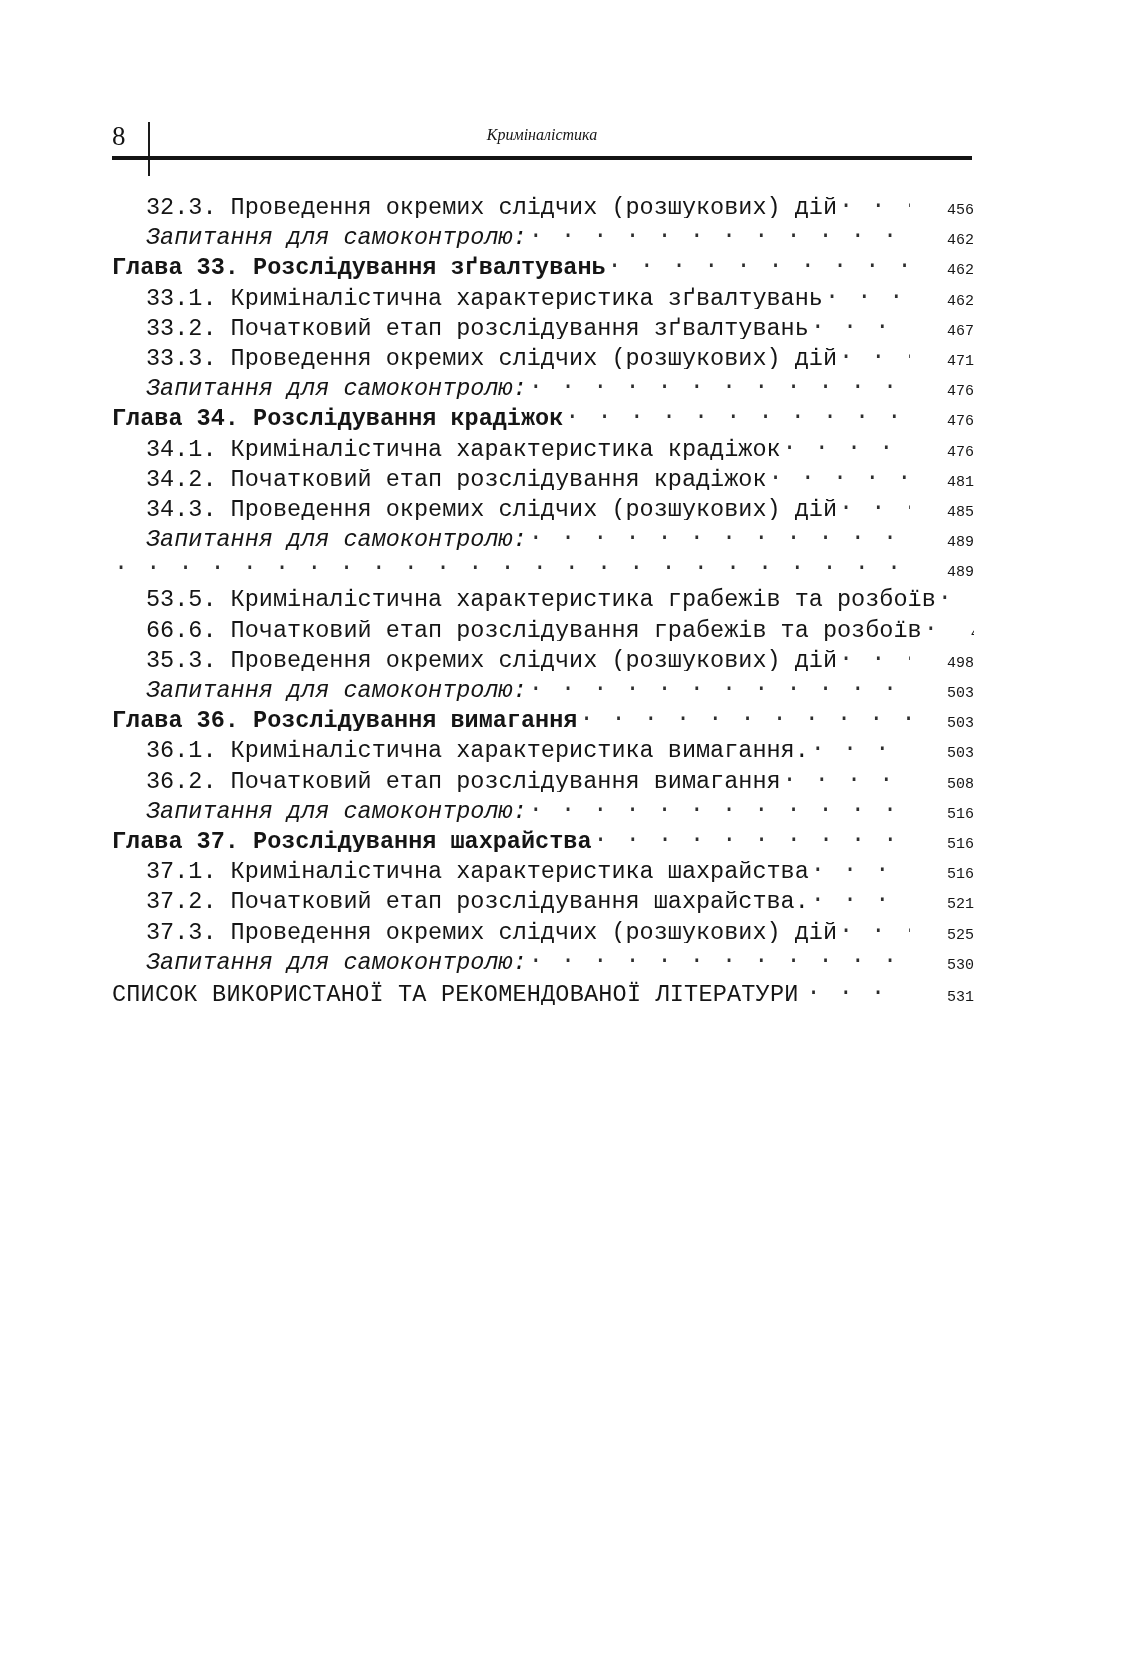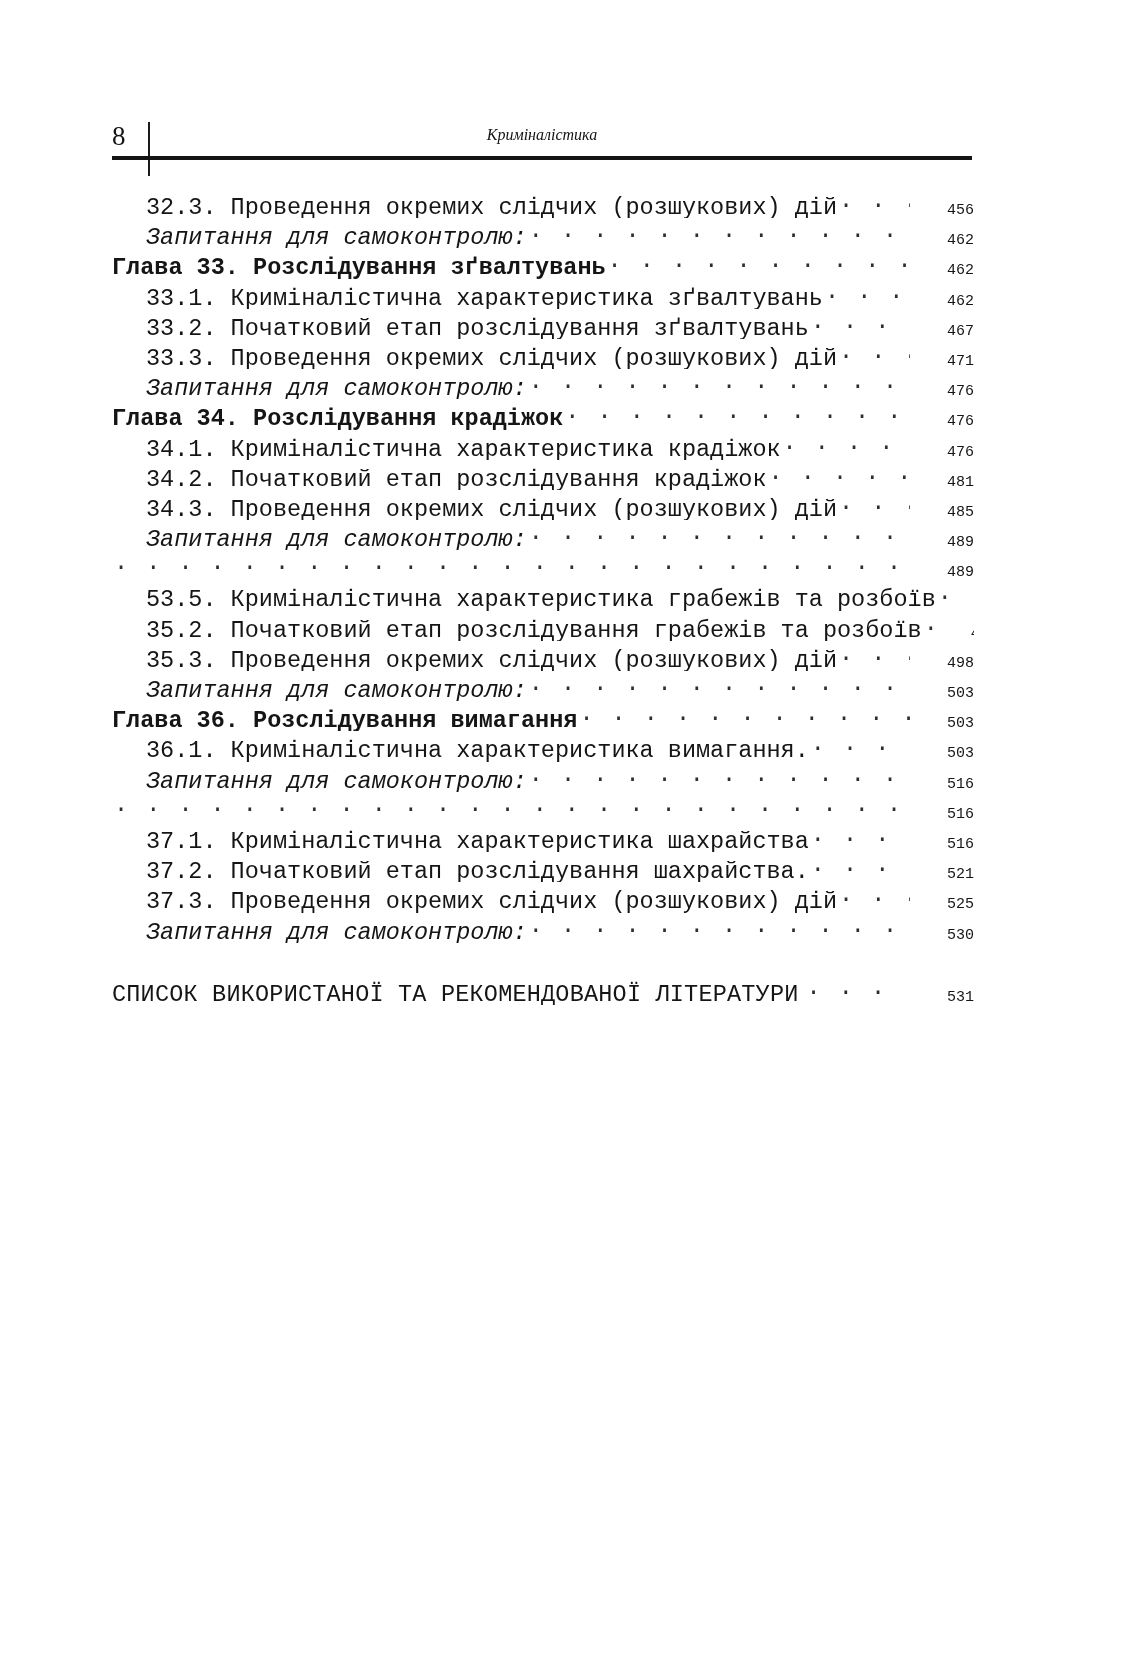--- a/index.html
+++ b/index.html
@@ -235,21 +235,21 @@
       <div class="toc-entry lvl-chapter">
         <span class="toc-leader"></span>
         <span class="toc-page">489</span>
       </div>
       <div class="toc-entry lvl-section">
         <span class="toc-title">53.5. Криміналістична характеристика грабежів та розбоїв</span>
         <span class="toc-leader"></span>
         <span class="toc-page">489</span>
       </div>
       <div class="toc-entry lvl-section">
-        <span class="toc-title">35.2. Початковий етап розслідування грабежів та розбоїв</span>
+        <span class="toc-title">66.6. Початковий етап розслідування грабежів та розбоїв</span>
         <span class="toc-leader"></span>
         <span class="toc-page">493</span>
       </div>
       <div class="toc-entry lvl-section">
         <span class="toc-title">35.3. Проведення окремих слідчих (розшукових) дій</span>
         <span class="toc-leader"></span>
         <span class="toc-page">498</span>
       </div>
       <div class="toc-entry lvl-self">
         <span class="toc-title">Запитання для самоконтролю:</span>
@@ -259,26 +259,32 @@
       <div class="toc-entry lvl-chapter">
         <span class="toc-title">Глава 36. Розслідування вимагання</span>
         <span class="toc-leader"></span>
         <span class="toc-page">503</span>
       </div>
       <div class="toc-entry lvl-section">
         <span class="toc-title">36.1. Криміналістична характеристика вимагання.</span>
         <span class="toc-leader"></span>
         <span class="toc-page">503</span>
       </div>
+      <div class="toc-entry lvl-section">
+        <span class="toc-title">36.2. Початковий етап розслідування вимагання</span>
+        <span class="toc-leader"></span>
+        <span class="toc-page">508</span>
+      </div>
       <div class="toc-entry lvl-self">
         <span class="toc-title">Запитання для самоконтролю:</span>
         <span class="toc-leader"></span>
         <span class="toc-page">516</span>
       </div>
       <div class="toc-entry lvl-chapter">
+        <span class="toc-title">Глава 37. Розслідування шахрайства</span>
         <span class="toc-leader"></span>
         <span class="toc-page">516</span>
       </div>
       <div class="toc-entry lvl-section">
         <span class="toc-title">37.1. Криміналістична характеристика шахрайства</span>
         <span class="toc-leader"></span>
         <span class="toc-page">516</span>
       </div>
       <div class="toc-entry lvl-section">
         <span class="toc-title">37.2. Початковий етап розслідування шахрайства.</span>

